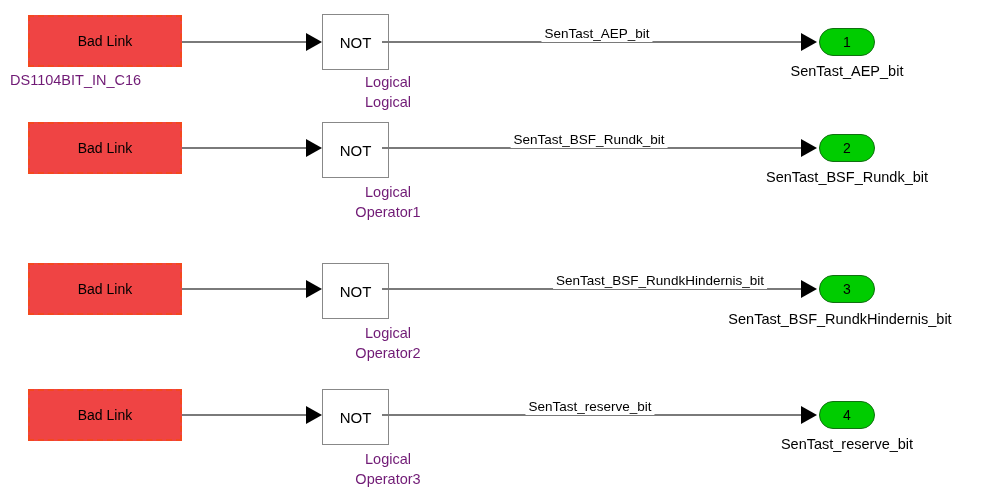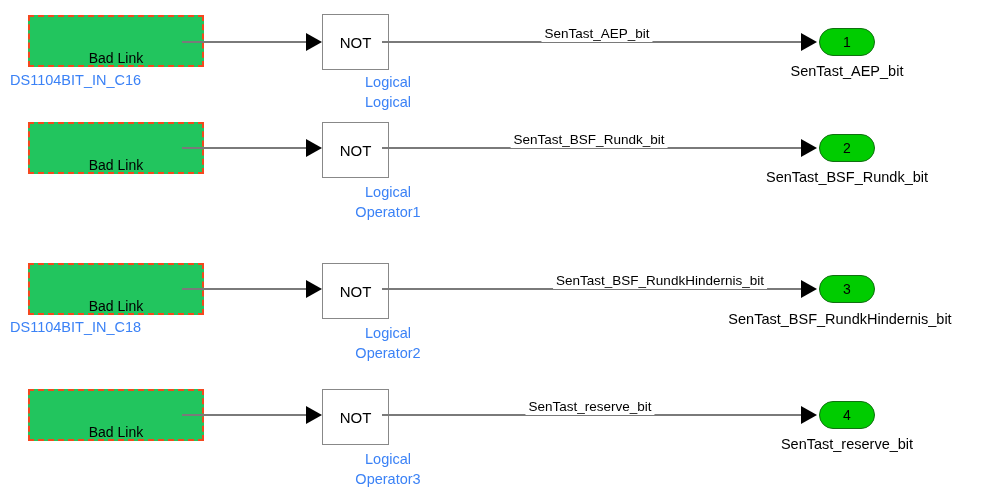--- a/index.html
+++ b/index.html
@@ -14,27 +14,27 @@
     position: relative;
     width: 1000px;
     height: 496px;
     background: #ffffff;
     overflow: hidden;
   }
 
   
   .badlink {
     position: absolute;
-    width: 176px;
+    width: 154px;
     height: 52px;
-    background: #22c55e;
+    background: #ef4444;
     border: 2px dashed #F4481E;
     box-sizing: border-box;
     display: flex;
-    align-items: flex-end;
+    align-items: center;
     justify-content: center;
     font-size: 14px;
     color: #000000;
     line-height: 1;
   }
 
   
   .notblock {
     position: absolute;
     width: 67px;
@@ -77,21 +77,21 @@
     height: 0;
     border-top: 9px solid transparent;
     border-bottom: 9px solid transparent;
     border-left: 16px solid #000000;
   }
 
   
   .blocklabel {
     position: absolute;
     font-size: 14.5px;
-    color: #3b82f6;
+    color: #701a75;
     white-space: nowrap;
     line-height: 20px;
   }
   .blocklabel.center {
     text-align: center;
     transform: translateX(-50%);
     margin-left: 36px;
   }
   .signallabel {
     position: absolute;
@@ -162,21 +162,20 @@
   <div class="signallabel" style="left:589px; top:132px;">SenTast_BSF_Rundk_bit</div>
 
   <div class="outport" style="left:819px; top:134px;">
     <span>2</span>
   </div>
   <div class="portlabel" style="left:847px; top:168px;">SenTast_BSF_Rundk_bit</div>
 
   <div class="badlink" style="left:28px; top:263px;">
     <span>Bad Link</span>
   </div>
-  <div class="blocklabel" style="left:10px; top:317px;">DS1104BIT_IN_C18</div>
 
   <div class="wire" style="left:182px; top:288px; width:124px;"></div>
   <div class="arrow" style="left:306px; top:280px;"></div>
 
   <div class="notblock" style="left:322px; top:263px;">
     <span>NOT</span>
   </div>
   <div class="blocklabel center" style="left:352px; top:323px;">
     <div>Logical</div>
     <div>Operator2</div>

